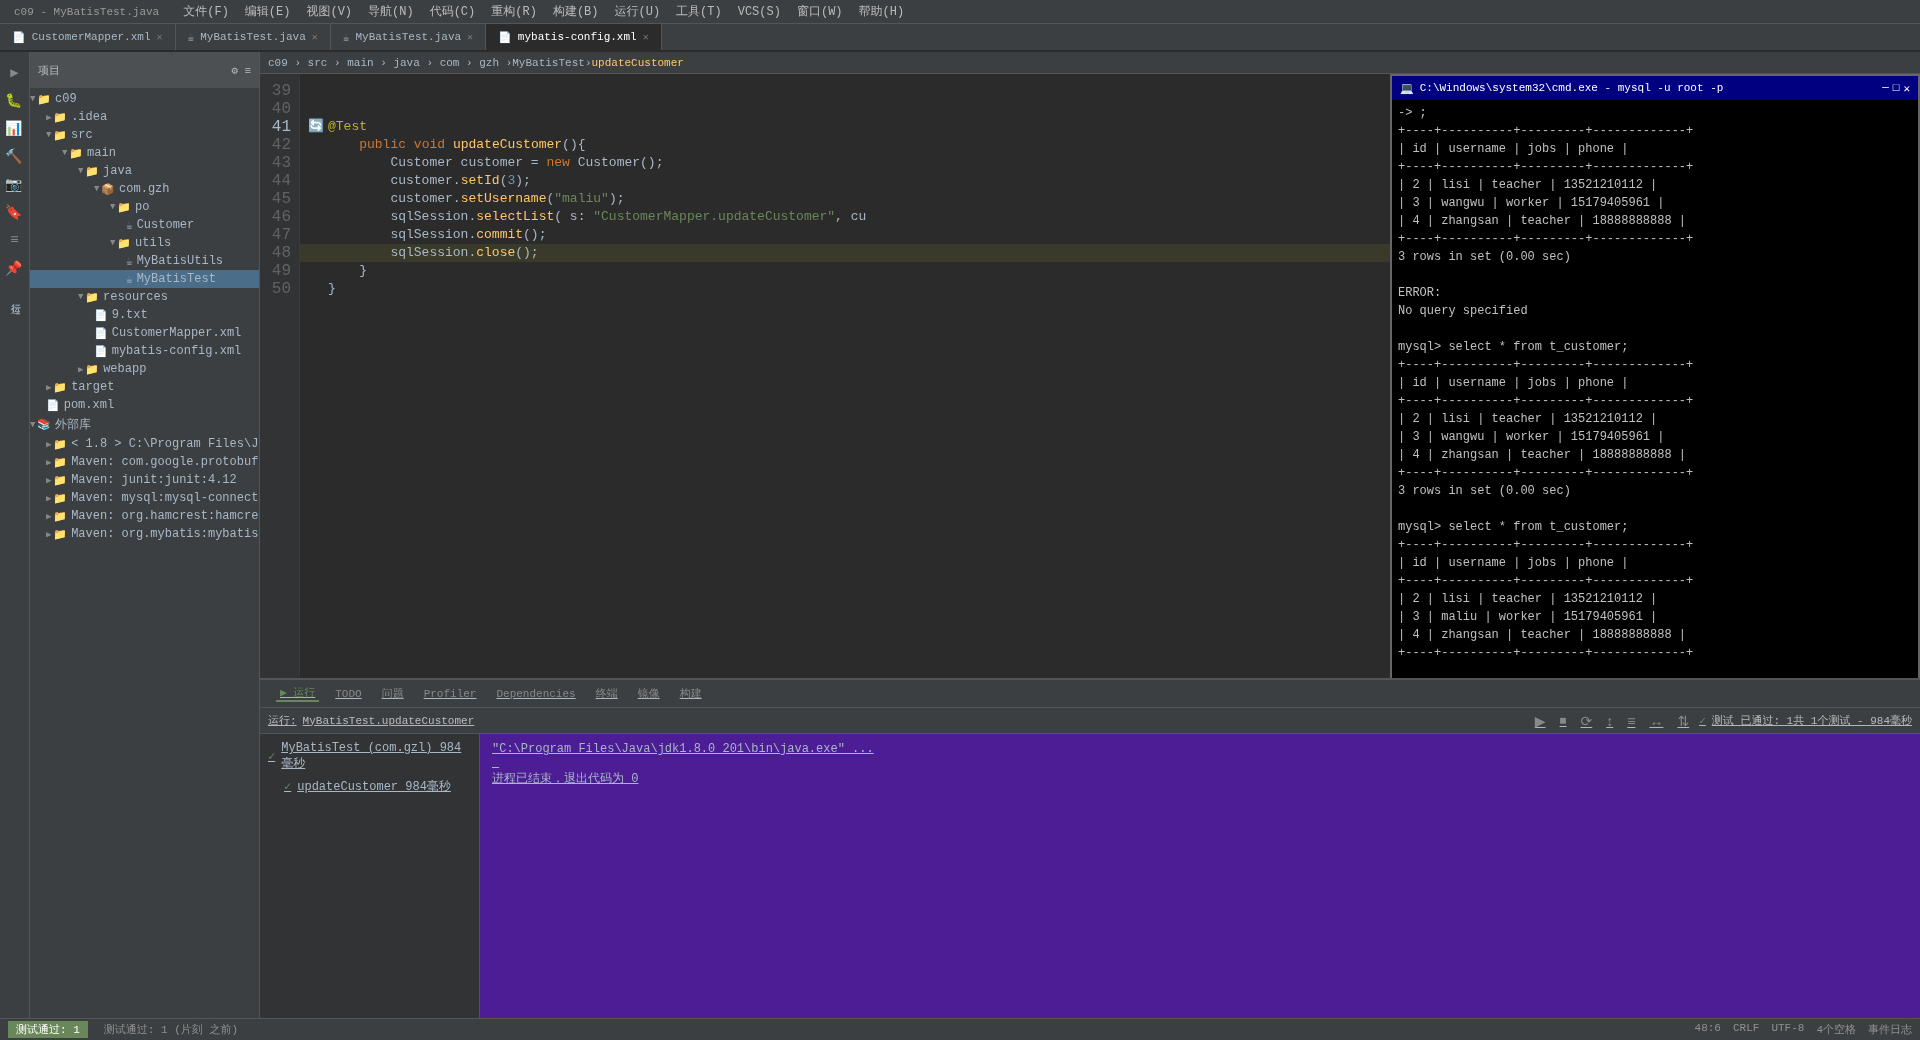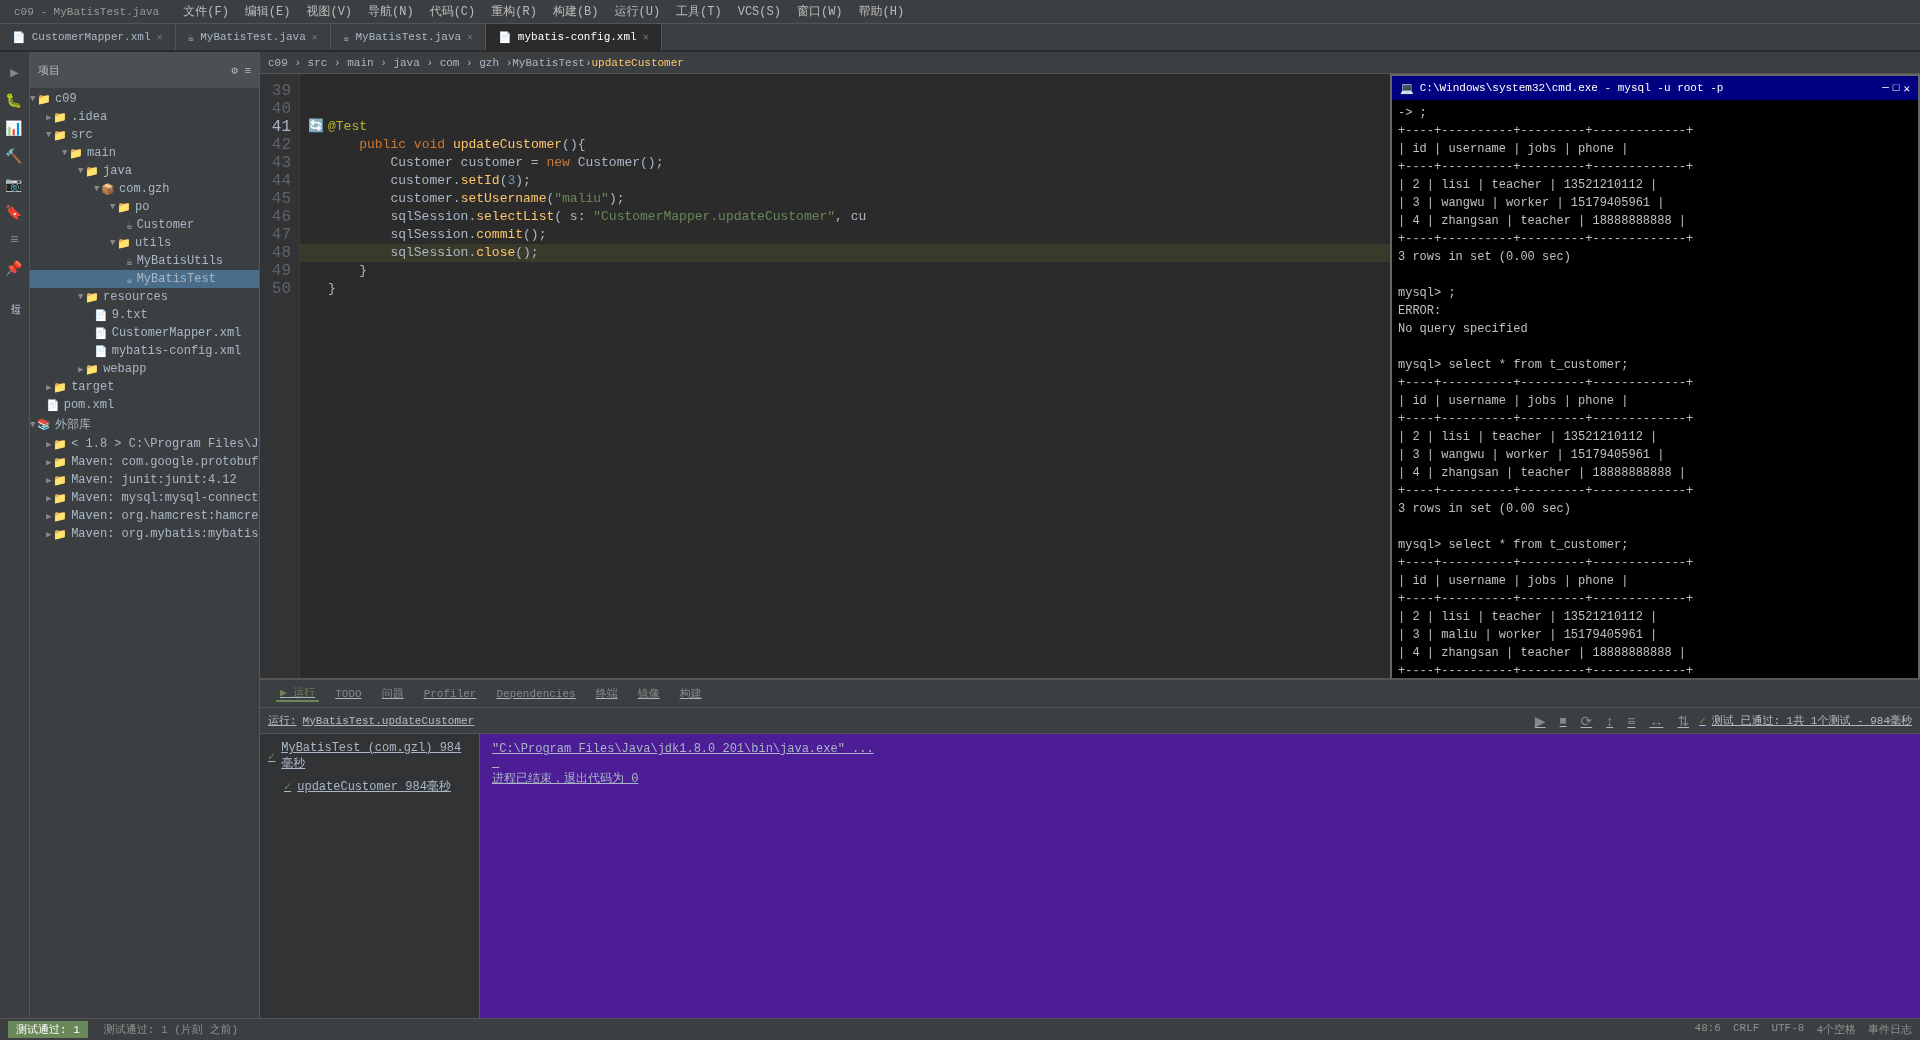--- a/index.html
+++ b/index.html
@@ -583,21 +583,20 @@
           <div style="color:#c0c0c0;">-&gt; ;</div>
           <div style="color:#c0c0c0;">+----+----------+---------+-------------+</div>
           <div style="color:#c0c0c0;">| id | username | jobs    | phone       |</div>
           <div style="color:#c0c0c0;">+----+----------+---------+-------------+</div>
           <div style="color:#c0c0c0;">|  2 | lisi     | teacher | 13521210112 |</div>
           <div style="color:#c0c0c0;">|  3 | wangwu   | worker  | 15179405961 |</div>
           <div style="color:#c0c0c0;">|  4 | zhangsan | teacher | 18888888888 |</div>
           <div style="color:#c0c0c0;">+----+----------+---------+-------------+</div>
           <div style="color:#c0c0c0;">3 rows in set (0.00 sec)</div>
           <br>
-          <div style="color:#c0c0c0;">mysql&gt; ;</div>
           <div style="color:#c0c0c0;">ERROR:</div>
           <div style="color:#c0c0c0;">No query specified</div>
           <br>
           
           <div style="color:#c0c0c0;">mysql&gt; select * from t_customer;</div>
           <div style="color:#c0c0c0;">+----+----------+---------+-------------+</div>
           <div style="color:#c0c0c0;">| id | username | jobs    | phone       |</div>
           <div style="color:#c0c0c0;">+----+----------+---------+-------------+</div>
           <div style="color:#c0c0c0;">|  2 | lisi     | teacher | 13521210112 |</div>
           <div style="color:#c0c0c0;">|  3 | wangwu   | worker  | 15179405961 |</div>

